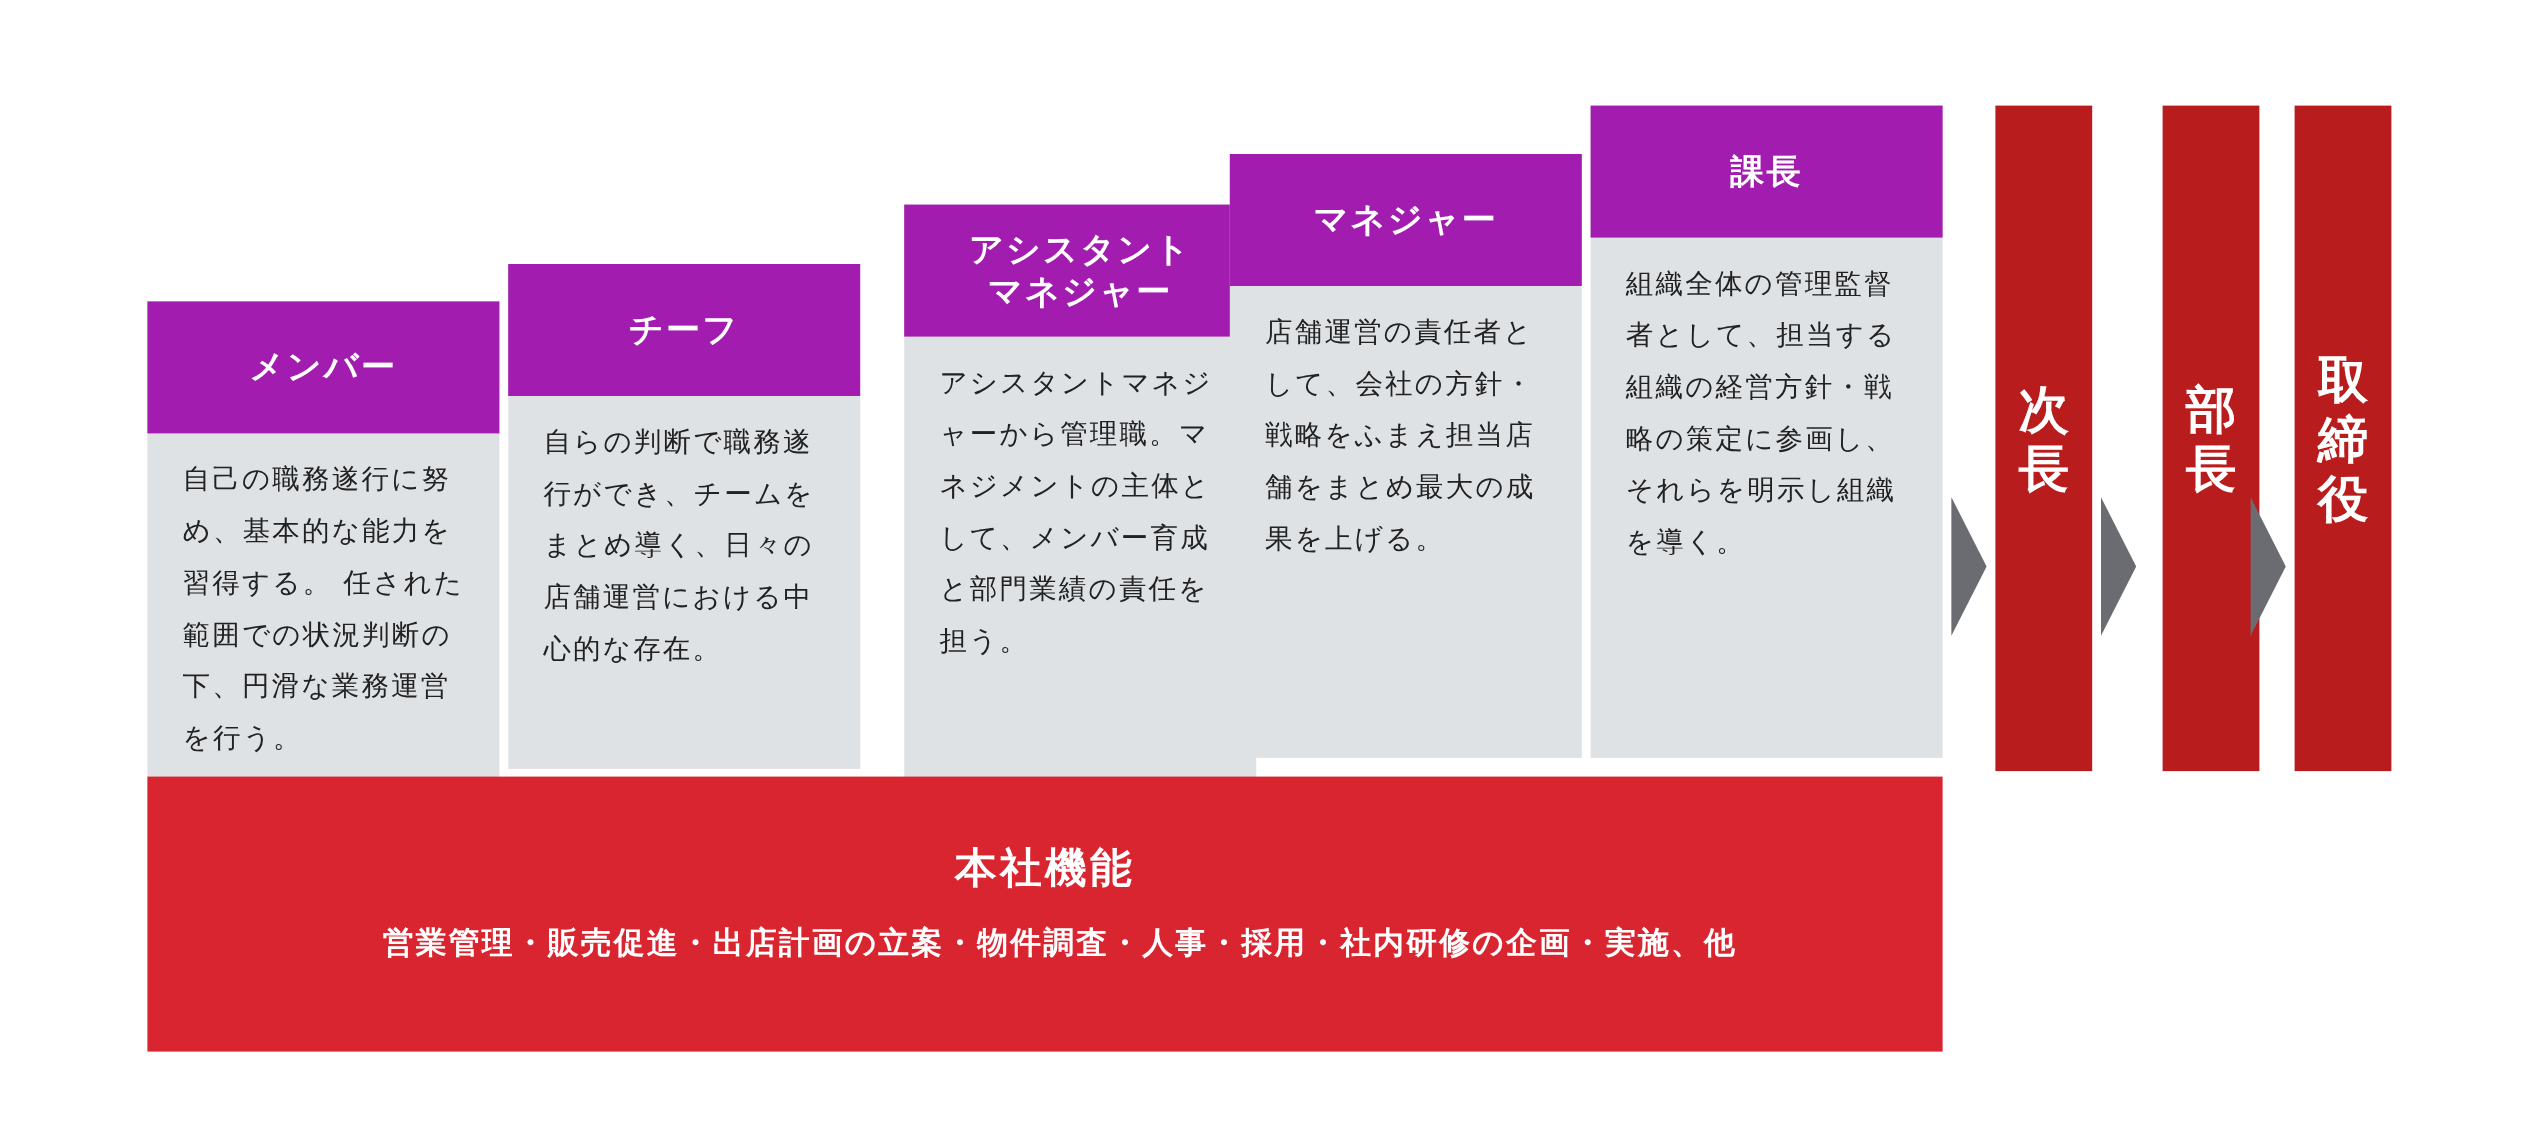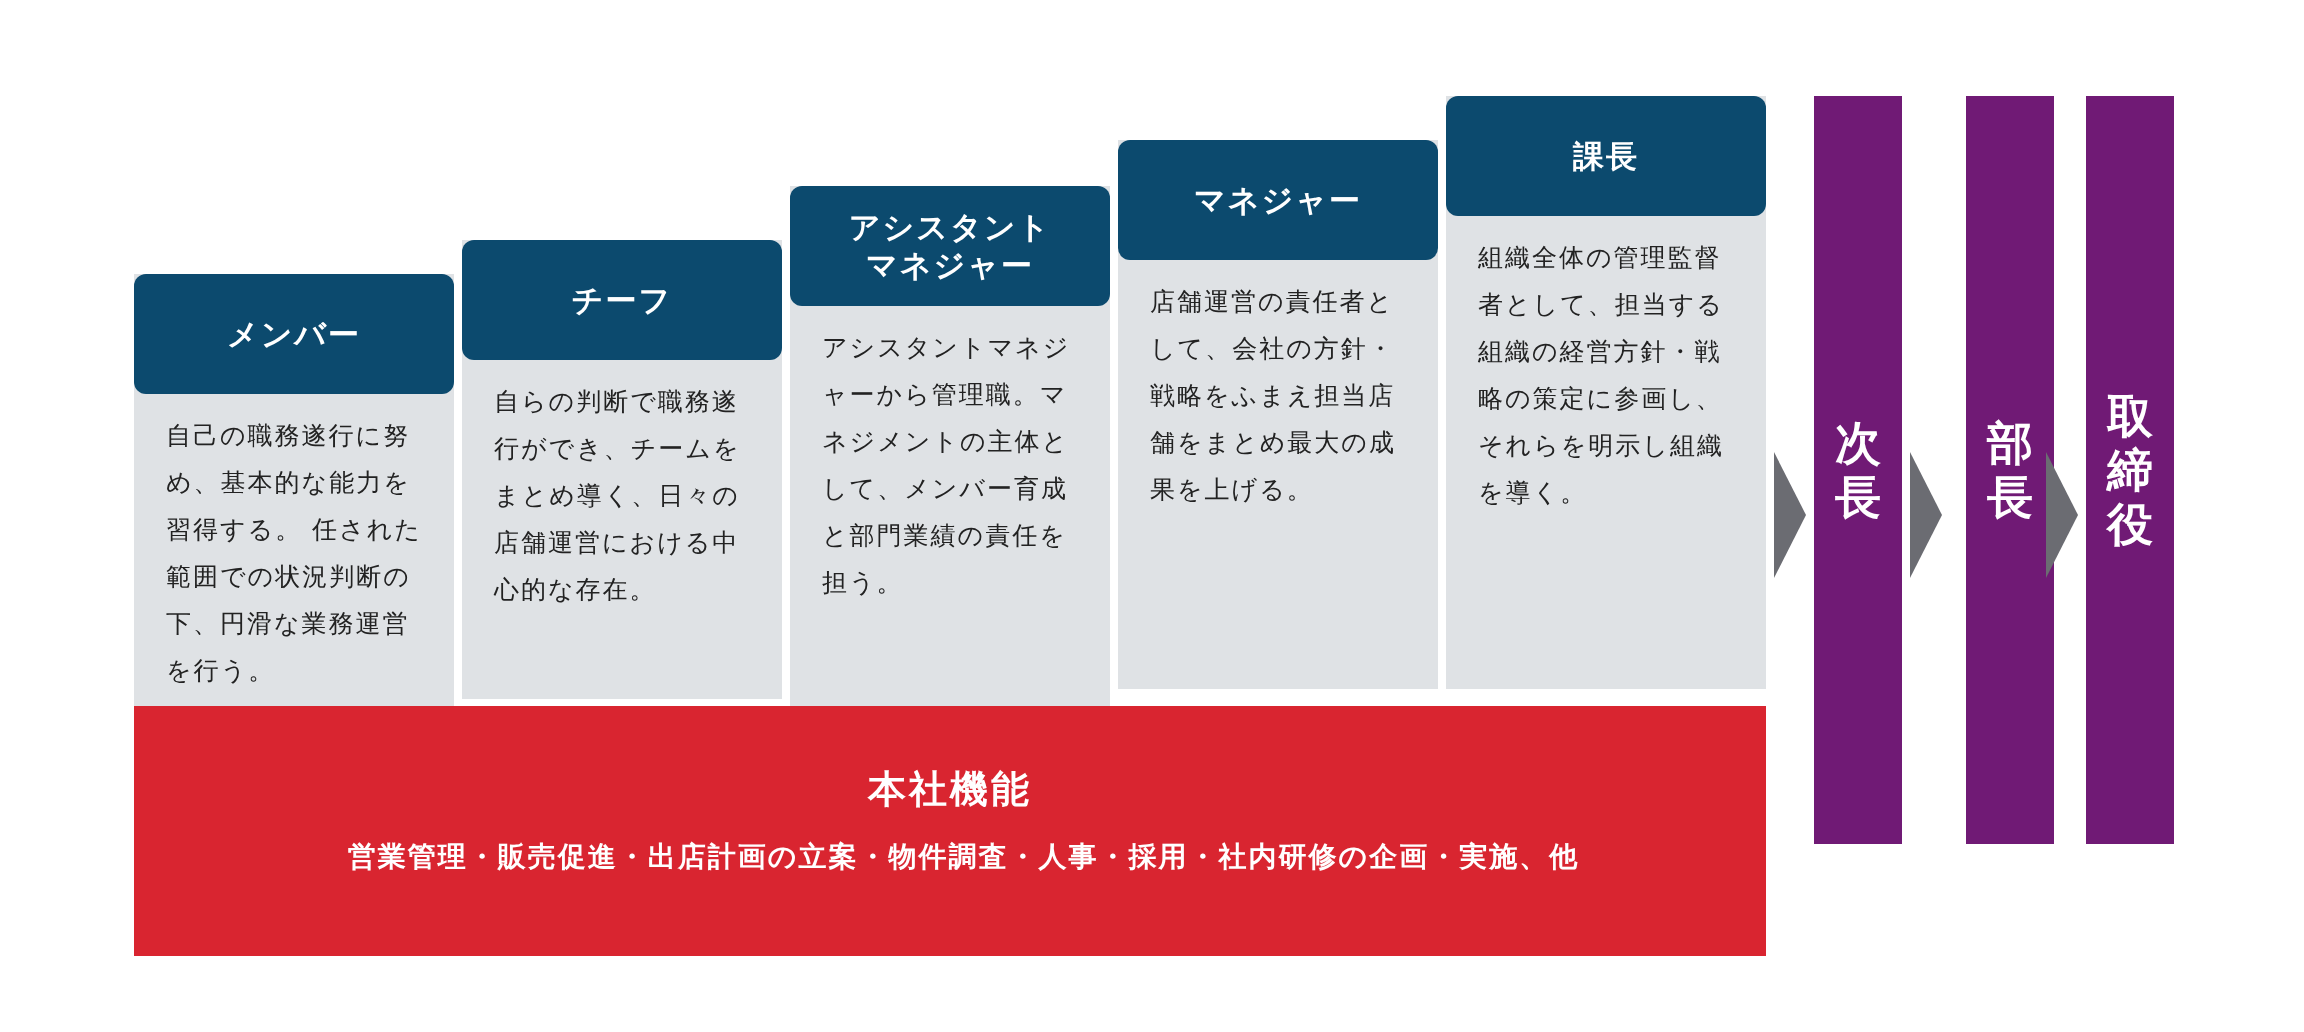--- a/index.html
+++ b/index.html
@@ -1,50 +1,50 @@
 <!DOCTYPE html>
 <html><head>
   <meta charset="utf-8">
   <style>
     html, body { margin: 0; padding: 0; background: #ffffff; }
     body { width: 2304px; height: 1032px; position: relative; overflow: hidden;
            font-family: "DejaVu Sans", "Liberation Sans", sans-serif; }
     .col { position: absolute; width: 320px; background: #dfe2e5; }
-    .col .hdr { background: #0c4a6e; color: #ffffff; height: 120px; display: flex;
+    .col .hdr { background: #a21caf; color: #ffffff; height: 120px; display: flex;
                 align-items: center; justify-content: center; text-align: center;
-                font-weight: bold; font-size: 31px; line-height: 38px; letter-spacing: 2px; border-radius: 12px; }
+                font-weight: bold; font-size: 31px; line-height: 38px; letter-spacing: 2px; }
     .col .desc { padding: 18px 26px 0 32px; color: #222222; font-size: 25px;
                  line-height: 47px; letter-spacing: 2px; word-break: break-all; }
     .banner { position: absolute; left: 134px; top: 706px; width: 1632px; height: 250px;
               background: #d92530; color: #fff; text-align: center; }
     .banner .title { position: absolute; left: 0; right: 0; top: 58px; font-size: 38px;
                      font-weight: bold; letter-spacing: 3px; }
     .banner .sub { position: absolute; left: 0; right: 0; top: 132px; font-size: 28px;
                    font-weight: bold; letter-spacing: 2px; padding-left: 27px; }
-    .tall { position: absolute; top: 96px; height: 748px; width: 88px; background: #701a75;
+    .tall { position: absolute; top: 96px; height: 605px; width: 88px; background: #b91c1c;
             color: #fff; display: flex; align-items: center; justify-content: center; }
     .tall .vlabel { font-size: 46px; font-weight: bold; line-height: 54px; width: 1em;
                     text-align: center; word-break: break-all; }
     .arrow { position: absolute; width: 0; height: 0; border-top: 63px solid transparent;
              border-bottom: 63px solid transparent; border-left: 32px solid #6b6c72; top: 452px; }
   </style>
 </head>
 <body>
 
 <div class="col" style="left:134px; top:274px; height:527px;">
   <div class="hdr">メンバー</div>
   <div class="desc">自己の職務遂行に努め、基本的な能力を習得する。 任された範囲での状況判断の下、円滑な業務運営を行う。</div>
 </div>
 
 <div class="col" style="left:462px; top:240px; height:459px;">
   <div class="hdr">チーフ</div>
   <div class="desc">自らの判断で職務遂行ができ、チームをまとめ導く、日々の店舗運営における中心的な存在。</div>
 </div>
 
-<div class="col" style="left:790px; top:186px; height:650px;">
+<div class="col" style="left:822px; top:186px; height:650px;">
   <div class="hdr">
     <div>
       <div>アシスタント</div>
       <div>マネジャー</div>
     </div>
   </div>
   <div class="desc">アシスタントマネジャーから管理職。マネジメントの主体として、メンバー育成と部門業績の責任を担う。</div>
 </div>
 
 <div class="col" style="left:1118px; top:140px; height:549px;">

